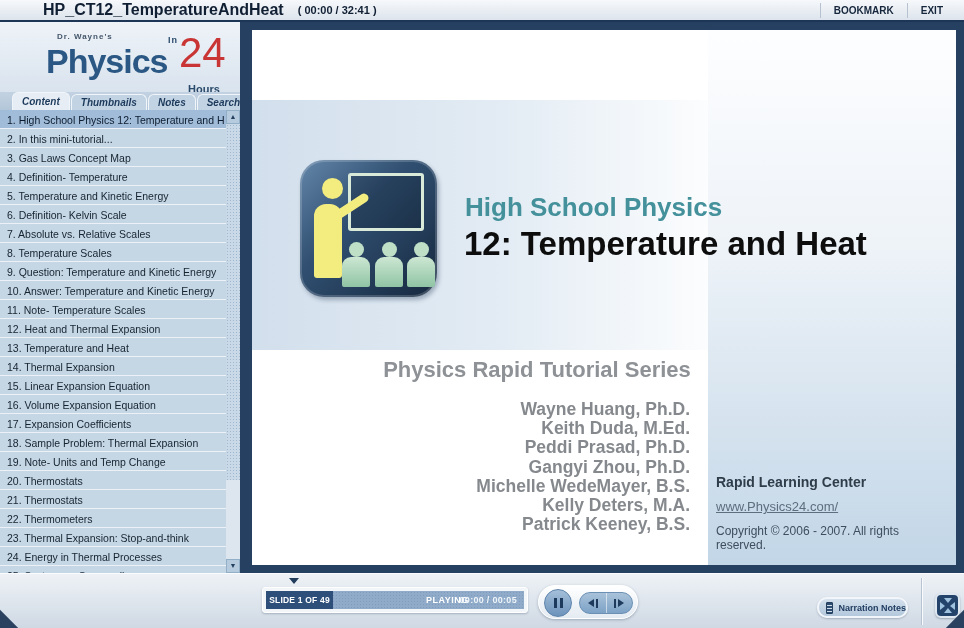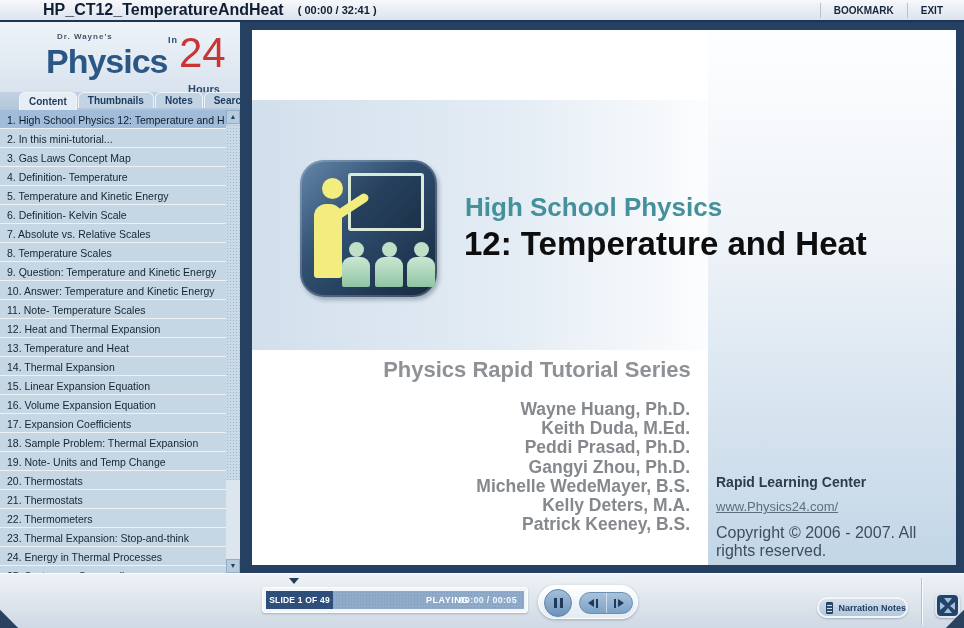--- a/index.html
+++ b/index.html
@@ -23,21 +23,21 @@
     background:linear-gradient(180deg,#eef3f8,#d9e3ee); }
   .logo-prefix { position:absolute; left:57px; top:10px; font-size:8px; font-weight:bold;
     letter-spacing:1px; color:#44566a; }
   .logo-word { position:absolute; left:46px; top:20px; font-size:34px; font-weight:bold;
     letter-spacing:-1px; color:#2a5783; }
   .logo-number { position:absolute; left:179px; top:10px; font-size:42px; line-height:42px; color:#c93434; }
   .logo-in { position:absolute; left:168px; top:13px; font-size:9px; font-weight:bold; color:#2a4a6b; letter-spacing:1px;}
   .logo-hours { position:absolute; left:188px; top:61px; font-size:11px; font-weight:bold; color:#2a4a6b; }
 
   .tabbar { position:absolute; left:0; top:70px; width:240px; height:18px;
-    background:linear-gradient(180deg,#c3d2e2,#b3c6d9); display:flex; padding-left:19px; }
+    background:linear-gradient(180deg,#c3d2e2,#b3c6d9); display:flex; align-items:flex-end; padding-left:12px;font-style:italic; }
   .tab { height:16px; padding:2px 9px 0 9px; font-size:10px; font-weight:bold; color:#1d3a5c;
     background:#c2d3e3; border:1px solid #f0f5fa; border-bottom:none; border-radius:6px 6px 0 0; margin-right:1px; white-space:nowrap; }
   .tab.active { background:#e6edf4; height:18px; padding-top:3px; }
 
   .toc { position:absolute; left:0; top:88px; width:226px; height:463px; overflow:hidden; background:#c3d4e4; }
   .toc-item { height:19px; line-height:15px; padding:3px 4px 0 7px; font-size:10.5px; color:#16242f;
     background:#c5d6e5; border-bottom:1px solid #ebf1f7; white-space:nowrap; overflow:hidden; cursor:default; }
   .toc-item.selected { background:#a0bcd8; color:#0d1b2e; }
 
   .scrollbar { position:absolute; right:0; top:88px; width:14px; height:463px; background:#dde6ef; }
@@ -75,21 +75,21 @@
   .kicker { position:absolute; left:213px; top:162px; font-size:26px; font-weight:bold; color:#44919b; }
   .slide-title { position:absolute; left:212px; top:195px; font-size:33px; font-weight:bold; color:#0d0d0d; }
   .series { position:absolute; left:80px; top:327px; width:410px; text-align:center;
     font-size:22px; font-weight:bold; color:#8e9296; }
   .authors { position:absolute; right:266px; top:370px; text-align:right; }
   .author-line { font-size:17.5px; font-weight:bold; color:#85898d; line-height:19.2px; }
 
   .org { position:absolute; left:464px; top:444px; width:235px; }
   .org-name { font-size:14px; font-weight:bold; color:#2f3c49; }
   .org-url { display:inline-block; margin-top:9px; font-size:13px; color:#5d6e7e; text-decoration:underline; cursor:pointer; }
-  .org-copy { margin-top:9px; font-size:16px; color:#3e4e5e; }
+  .org-copy { margin-top:9px; font-size:12px; color:#3e4e5e; }
 
   
   .bottombar { position:absolute; left:0; top:573px; width:964px; height:55px;
     background:linear-gradient(180deg,#eef2f6,#cfd9e4); border-top:1px solid #fbfcfd; }
 
   .seek { position:absolute; left:262px; top:13px; width:266px; height:26px; background:#f2f6f9;
     border:1px solid #ffffff; border-radius:3px; box-shadow:0 1px 2px rgba(20,40,70,0.25); }
   .seek-track { position:absolute; left:3px; top:3px; right:3px; bottom:3px; background-color:#8fabc9;
     background-image:radial-gradient(#7f9cba 1px, transparent 1px); background-size:3px 3px; overflow:hidden; }
   .seek-fill { position:absolute; left:0; top:0; bottom:0; width:67px; background:#2f4f7b;

